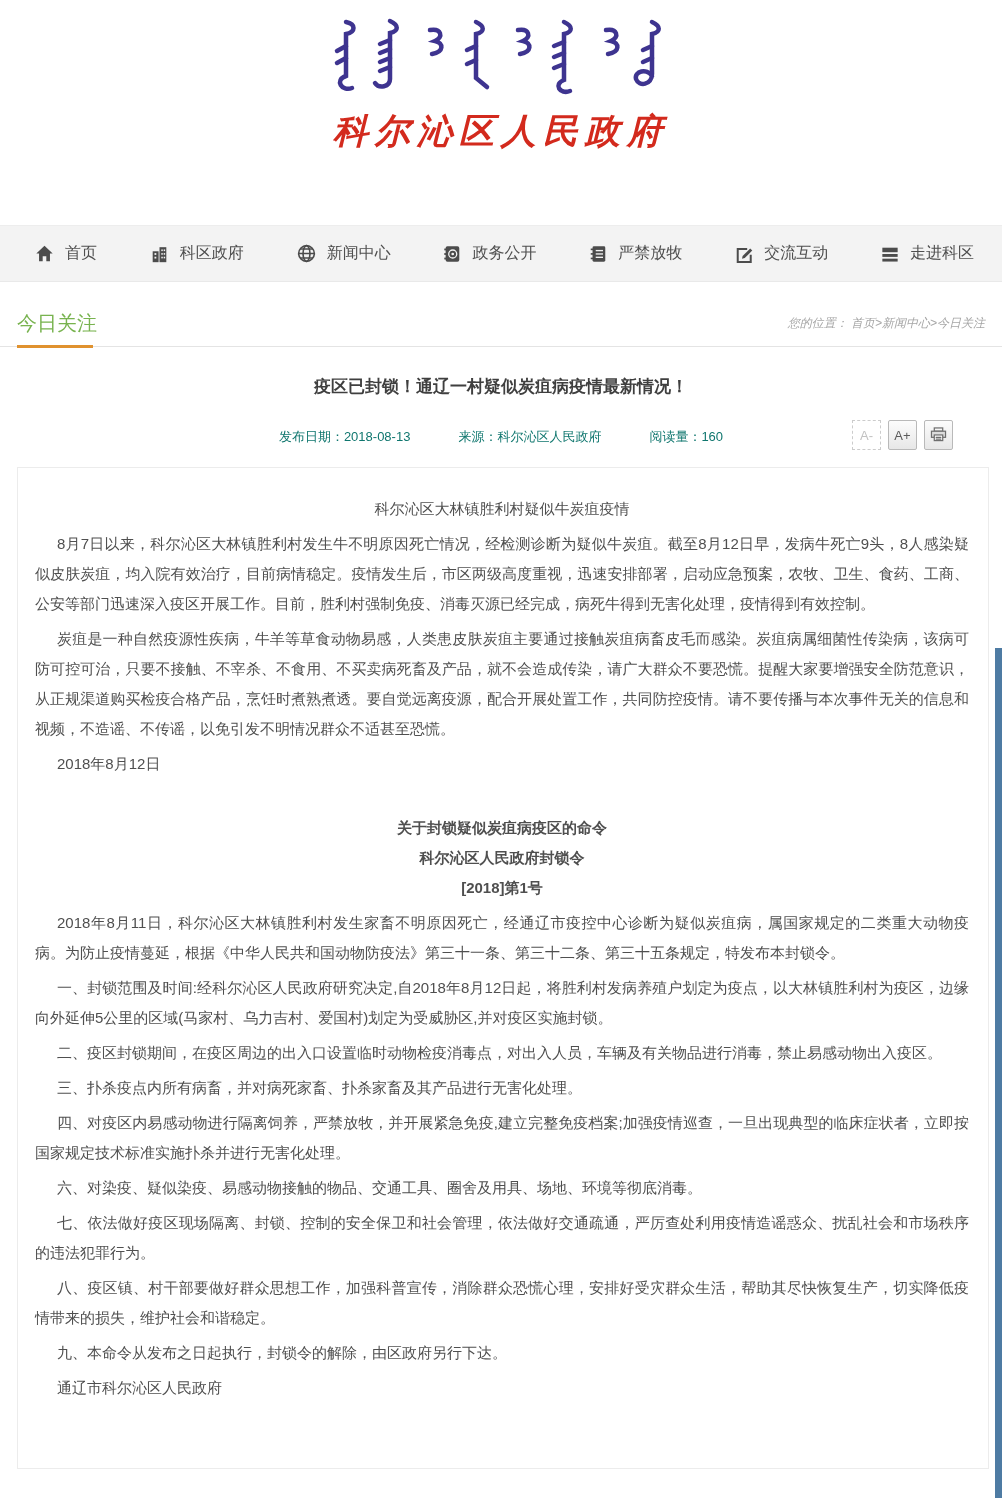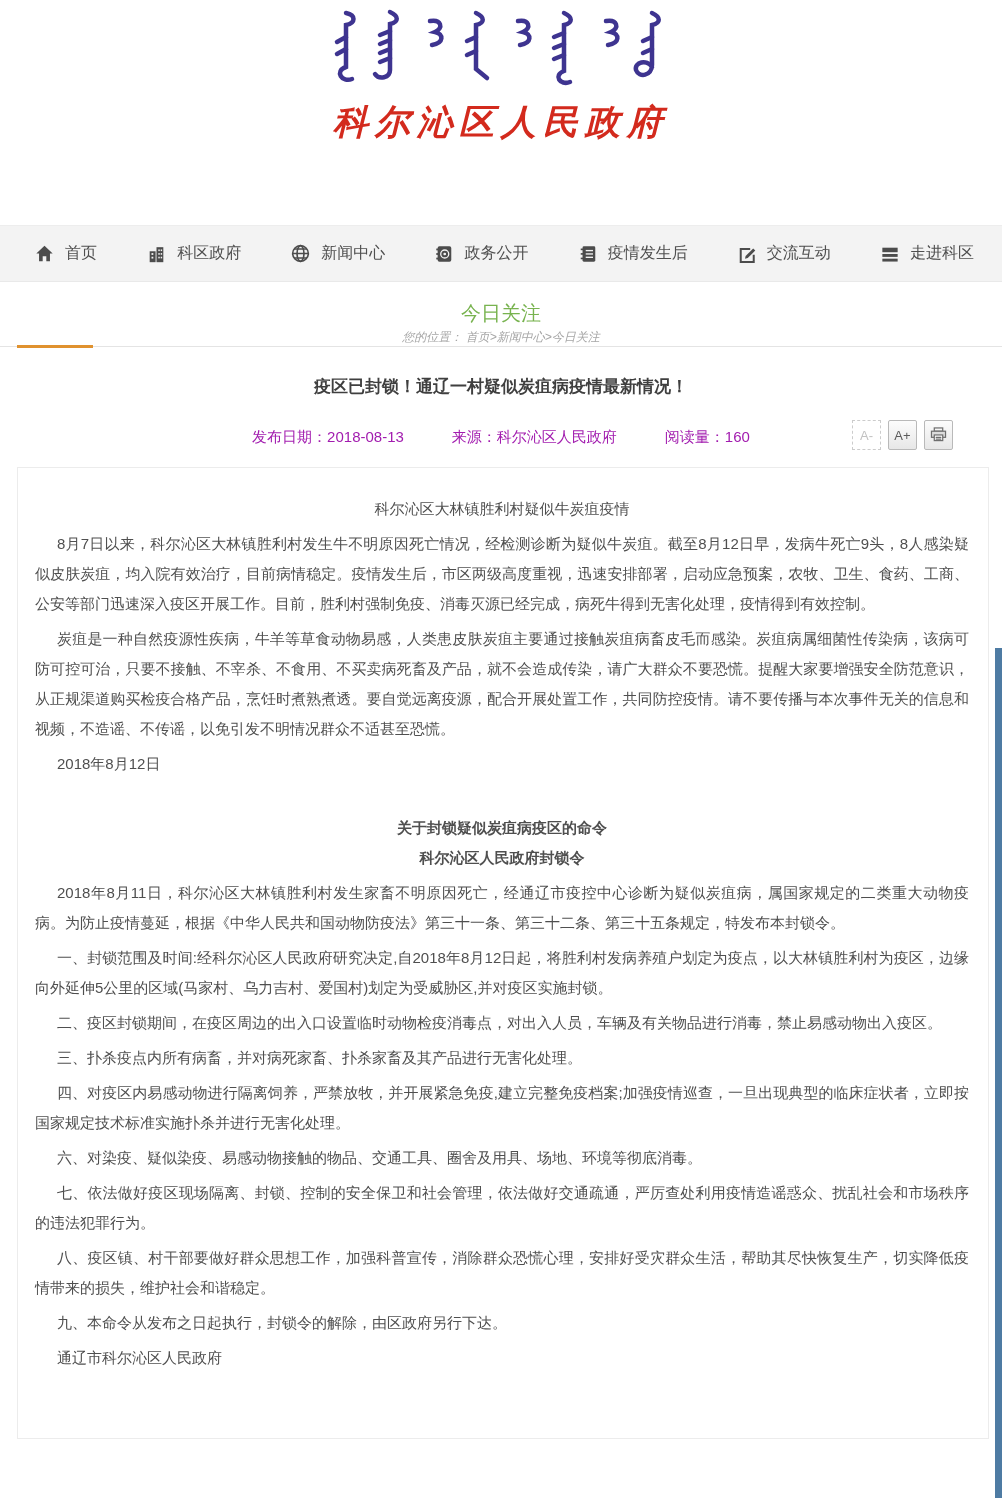--- a/index.html
+++ b/index.html
@@ -3,58 +3,58 @@
 <meta charset="utf-8">
 <style>
   * { box-sizing: border-box; }
   html,body { margin:0; padding:0; }
   body {
     width:1002px; height:1498px; overflow:hidden; position:relative;
     background:#ffffff;
     font-family:"Liberation Sans","DejaVu Sans",sans-serif;
   }
   
-  .site-header { height:225px; padding-top:7px; text-align:center; }
+  .site-header { height:225px; padding-top:16px; text-align:center; }
   .logo-mongolian { display:block; margin:0 auto; }
   .site-title {
     font-family:"DejaVu Serif",serif; font-weight:bold; font-style:italic;
     font-size:35px; color:#d32a1d; letter-spacing:7px; margin-top:4px;
   }
   
   .main-nav {
     height:57px; background:#f3f3f3; border-top:1px solid #ededed; border-bottom:1px solid #e9e9e9;
     display:flex; align-items:center; justify-content:space-between; padding:0 28px 0 34px;
   }
   .nav-item {
     display:flex; align-items:center; gap:10px; cursor:pointer;
     color:#4f4f4f; font-size:16px; text-decoration:none;
   }
   .nav-icon { display:flex; align-items:center; }
   .nav-icon svg { display:block; }
   
   .section-bar {
     height:47px; margin-top:18px; border-bottom:1px solid #e4e4e4;
     display:flex; justify-content:space-between; align-items:center;
-    padding:0 17px; position:relative;flex-direction:column;
+    padding:0 17px; position:relative;
   }
   .section-title { color:#78b34f; font-size:20px; }
   .section-underline {
     position:absolute; left:17px; bottom:-2px; width:76px; height:3px; background:#e0922f;
   }
   .breadcrumb { font-size:12px; color:#a6a6a6;font-style:italic; }
   .breadcrumb a { color:#a6a6a6; text-decoration:none; cursor:pointer; }
   
   .article-title {
     text-align:center; font-size:17px; font-weight:bold; color:#3f3f3f;
     margin:28px 0 0 0;
   }
   .meta-row { position:relative; height:36px; margin-top:20px; }
   .meta-text {
     display:flex; justify-content:center; gap:48px;
-    font-size:15px; color:#a21caf; padding-top:10px;
+    font-size:13px; color:#0f766e; padding-top:10px;
   }
   .meta-tools { position:absolute; right:49px; top:2px; display:flex; gap:7px; }
   .tool-btn {
     width:29px; height:30px; font-size:13px; line-height:1; cursor:pointer;
     display:flex; align-items:center; justify-content:center; padding:0;
   }
   .btn-dashed { border:1px dashed #cccccc; background:#ffffff; color:#c2c2c2; }
   .btn-solid  { border:1px solid #b9b9b9; background:linear-gradient(#fcfcfc,#e7e7e7); color:#5a5a5a; border-radius:2px; }
   
   .content-box {
@@ -147,21 +147,21 @@
       <svg width="20" height="20" viewBox="0 0 22 22">
           <rect x="5" y="2.5" width="14" height="17" rx="1.5" fill="#4c4c4c"></rect>
           <rect x="3" y="5" width="3" height="1.8" fill="#4c4c4c"></rect>
           <rect x="3" y="10" width="3" height="1.8" fill="#4c4c4c"></rect>
           <rect x="3" y="15" width="3" height="1.8" fill="#4c4c4c"></rect>
           <rect x="8.5" y="6.5" width="8" height="1.5" fill="#f3f3f3"></rect>
           <rect x="8.5" y="10.2" width="8" height="1.5" fill="#f3f3f3"></rect>
           <rect x="8.5" y="13.9" width="8" height="1.5" fill="#f3f3f3"></rect>
         </svg>
     </span>
-    <span>疫情发生后</span>
+    <span>严禁放牧</span>
   </a>
   <a class="nav-item">
     <span class="nav-icon">
       <svg width="20" height="20" viewBox="0 0 22 22" fill="#4c4c4c">
           <path d="M3 4.5 h11.5 v2.2 H5.2 v12.1 h12.1 v-7 h2.2 v9.2 H3 Z"></path>
           <path d="M9.5 13.2 l8.3 -8.3 2.3 2.3 -8.3 8.3 -3 .7 Z"></path>
         </svg>
     </span>
     <span>交流互动</span>
   </a>
@@ -215,20 +215,21 @@
     <div class="center-block">
       <p>科尔沁区大林镇胜利村疑似牛炭疽疫情</p>
     </div>
     <p>8月7日以来，科尔沁区大林镇胜利村发生牛不明原因死亡情况，经检测诊断为疑似牛炭疽。截至8月12日早，发病牛死亡9头，8人感染疑似皮肤炭疽，均入院有效治疗，目前病情稳定。疫情发生后，市区两级高度重视，迅速安排部署，启动应急预案，农牧、卫生、食药、工商、公安等部门迅速深入疫区开展工作。目前，胜利村强制免疫、消毒灭源已经完成，病死牛得到无害化处理，疫情得到有效控制。</p>
     <p>炭疽是一种自然疫源性疾病，牛羊等草食动物易感，人类患皮肤炭疽主要通过接触炭疽病畜皮毛而感染。炭疽病属细菌性传染病，该病可防可控可治，只要不接触、不宰杀、不食用、不买卖病死畜及产品，就不会造成传染，请广大群众不要恐慌。提醒大家要增强安全防范意识，从正规渠道购买检疫合格产品，烹饪时煮熟煮透。要自觉远离疫源，配合开展处置工作，共同防控疫情。请不要传播与本次事件无关的信息和视频，不造谣、不传谣，以免引发不明情况群众不适甚至恐慌。</p>
     <p>2018年8月12日</p>
 
     <div class="center-block bold gap-top">
       <p>关于封锁疑似炭疽病疫区的命令</p>
       <p>科尔沁区人民政府封锁令</p>
+      <p>[2018]第1号</p>
     </div>
     <p>2018年8月11日，科尔沁区大林镇胜利村发生家畜不明原因死亡，经通辽市疫控中心诊断为疑似炭疽病，属国家规定的二类重大动物疫病。为防止疫情蔓延，根据《中华人民共和国动物防疫法》第三十一条、第三十二条、第三十五条规定，特发布本封锁令。</p>
     <p>一、封锁范围及时间:经科尔沁区人民政府研究决定,自2018年8月12日起，将胜利村发病养殖户划定为疫点，以大林镇胜利村为疫区，边缘向外延伸5公里的区域(马家村、乌力吉村、爱国村)划定为受威胁区,并对疫区实施封锁。</p>
     <p>二、疫区封锁期间，在疫区周边的出入口设置临时动物检疫消毒点，对出入人员，车辆及有关物品进行消毒，禁止易感动物出入疫区。</p>
     <p>三、扑杀疫点内所有病畜，并对病死家畜、扑杀家畜及其产品进行无害化处理。</p>
     <p>四、对疫区内易感动物进行隔离饲养，严禁放牧，并开展紧急免疫,建立完整免疫档案;加强疫情巡查，一旦出现典型的临床症状者，立即按国家规定技术标准实施扑杀并进行无害化处理。</p>
     <p>六、对染疫、疑似染疫、易感动物接触的物品、交通工具、圈舍及用具、场地、环境等彻底消毒。</p>
     <p>七、依法做好疫区现场隔离、封锁、控制的安全保卫和社会管理，依法做好交通疏通，严厉查处利用疫情造谣惑众、扰乱社会和市场秩序的违法犯罪行为。</p>
     <p>八、疫区镇、村干部要做好群众思想工作，加强科普宣传，消除群众恐慌心理，安排好受灾群众生活，帮助其尽快恢复生产，切实降低疫情带来的损失，维护社会和谐稳定。</p>
     <p>九、本命令从发布之日起执行，封锁令的解除，由区政府另行下达。</p>

